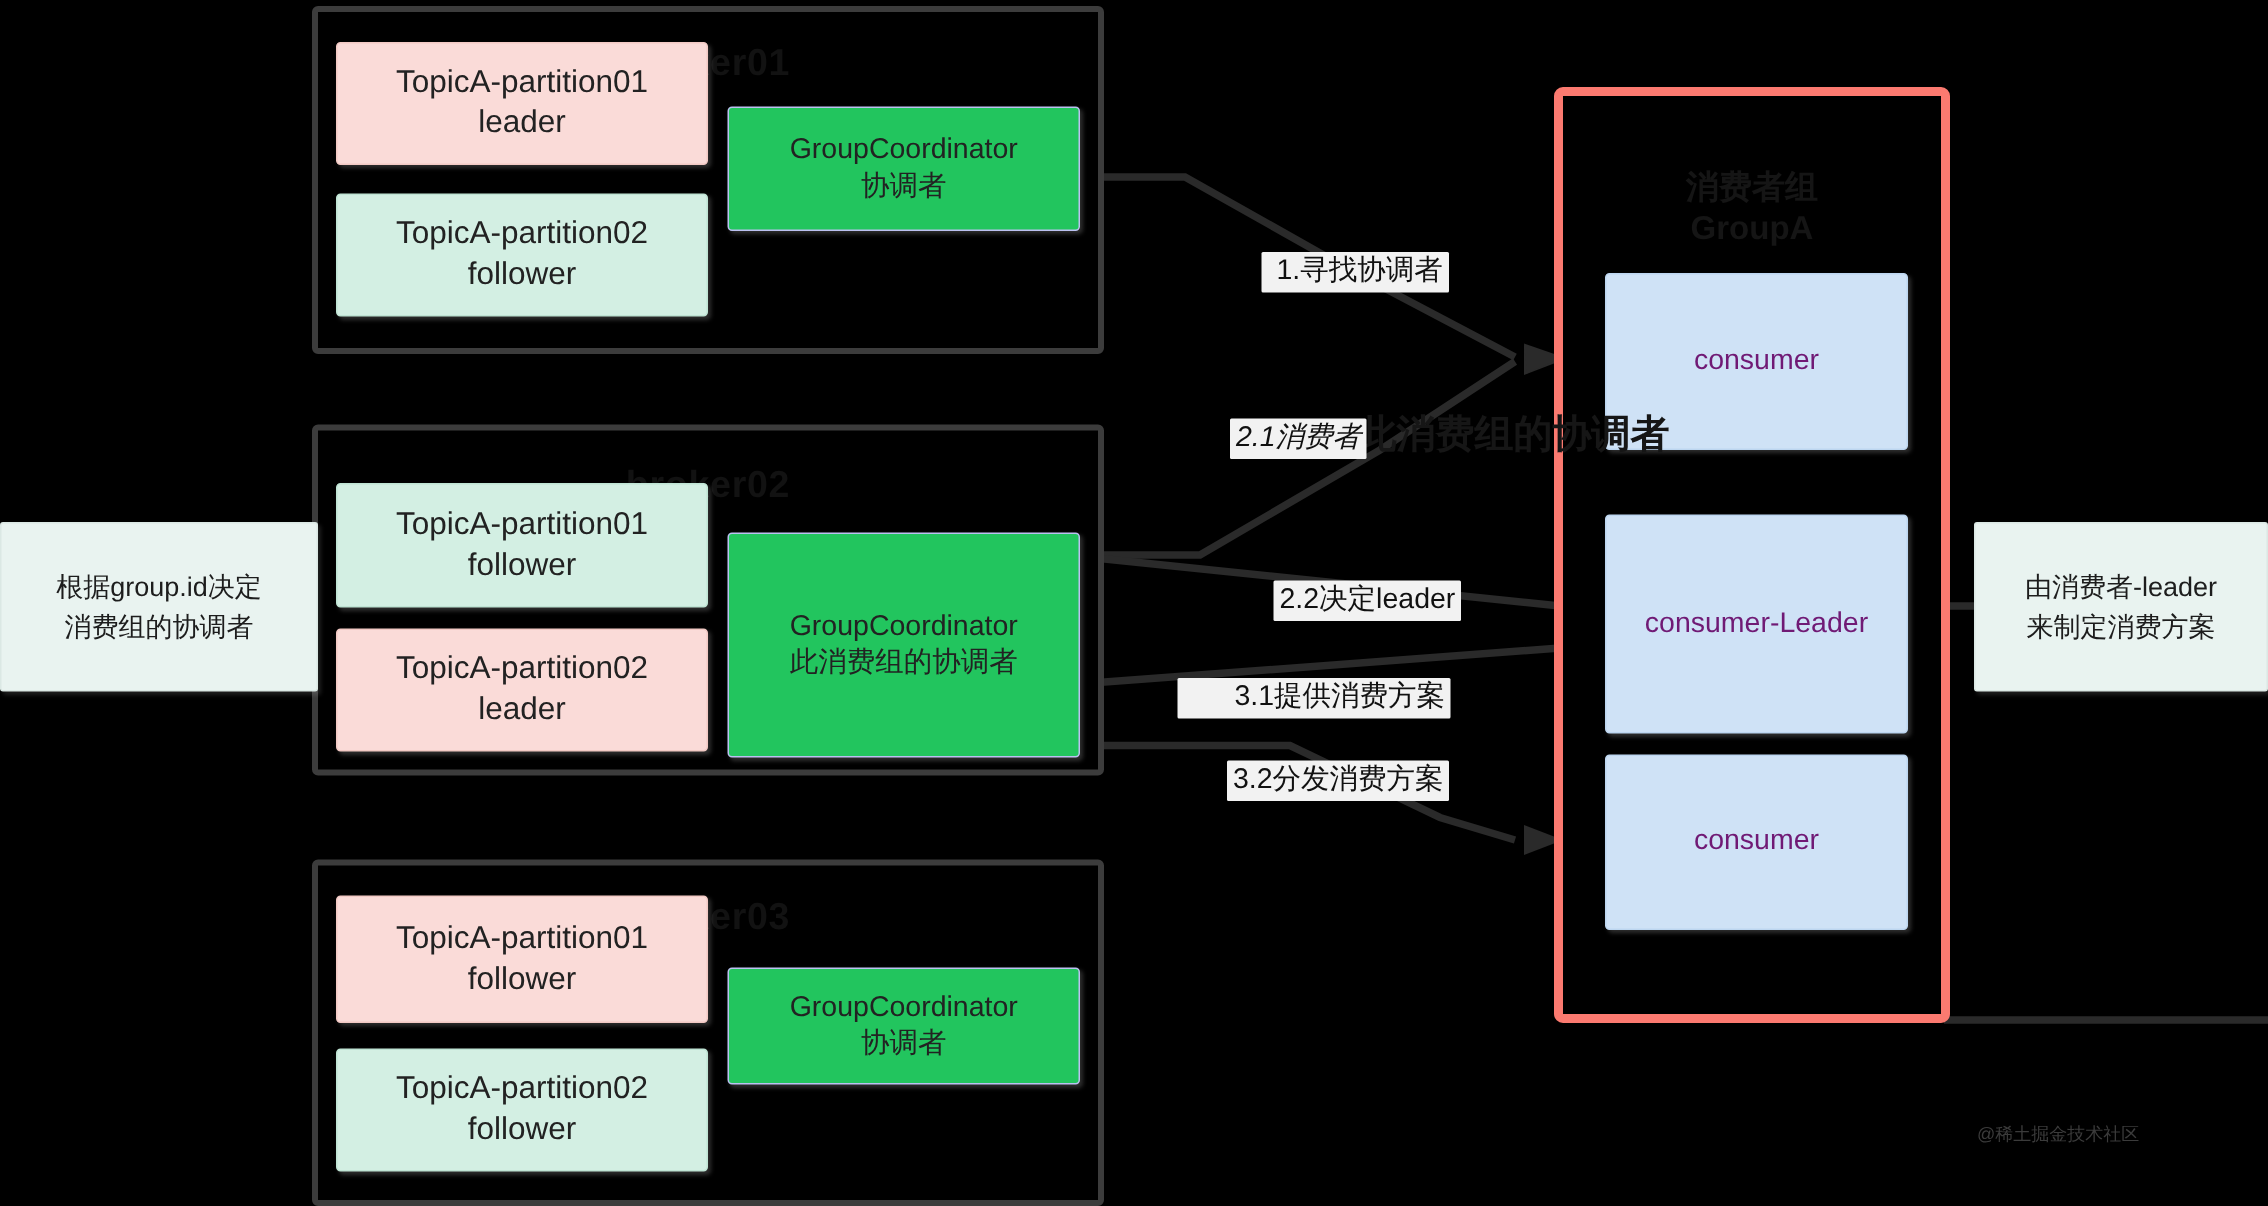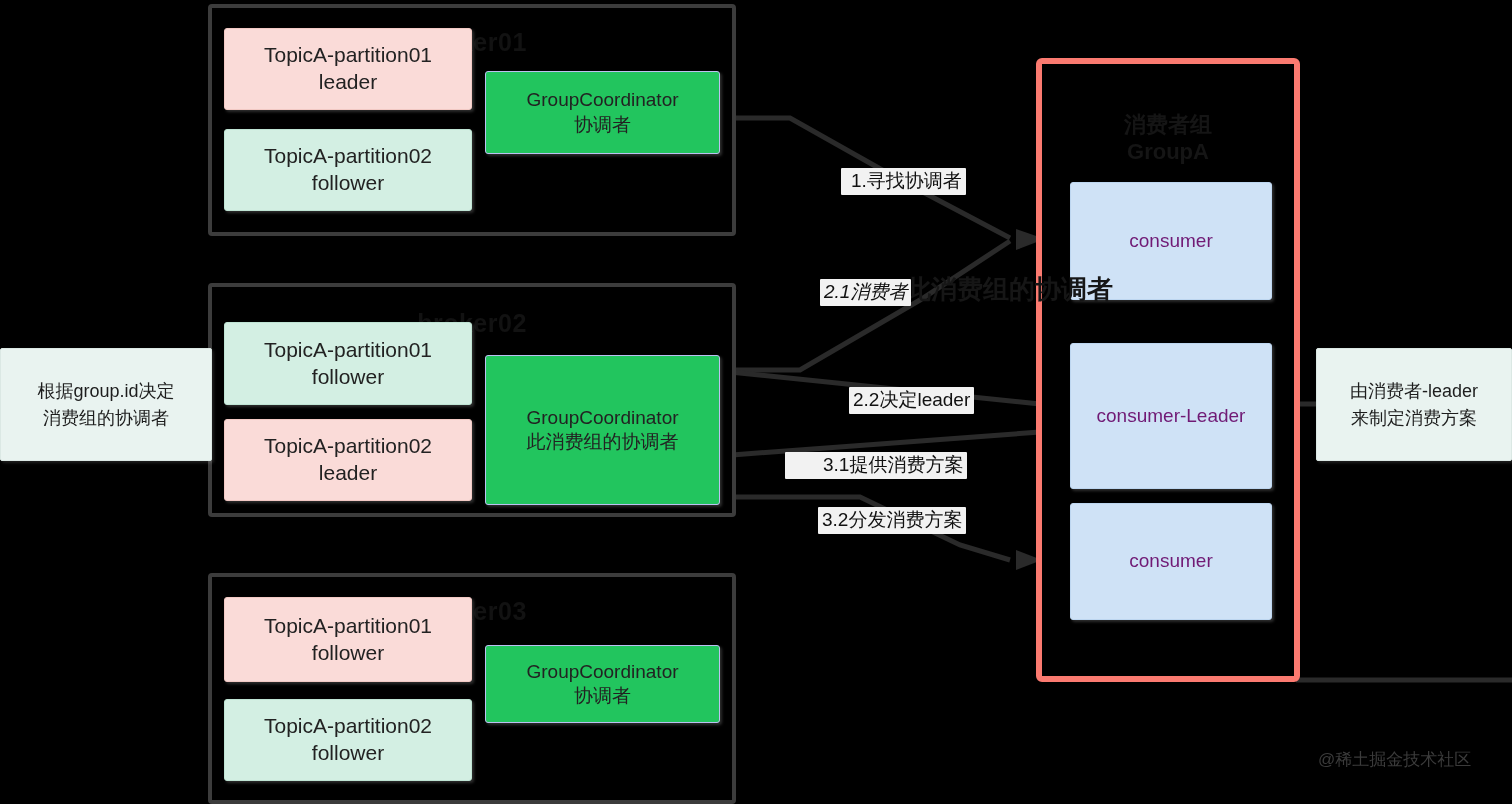--- a/index.html
+++ b/index.html
@@ -98,21 +98,21 @@
     font-size:26px;
     font-weight:bold;
     white-space:nowrap;
     pointer-events:none;
   }
 
   
   .watermark{
     position:absolute;
     color:#3b3b3b;
-    font-size:17px;
+    font-size:12px;
     white-space:nowrap;
   }
 
   svg.wires{position:absolute;left:0;top:0;width:1512px;height:804px;overflow:visible;}
   svg.wires path,svg.wires line{fill:none;stroke:#2a2a2a;stroke-width:5;}
   svg.wires .head{fill:#2a2a2a;stroke:none;}
 </style>
 </head>
 <body>
 

